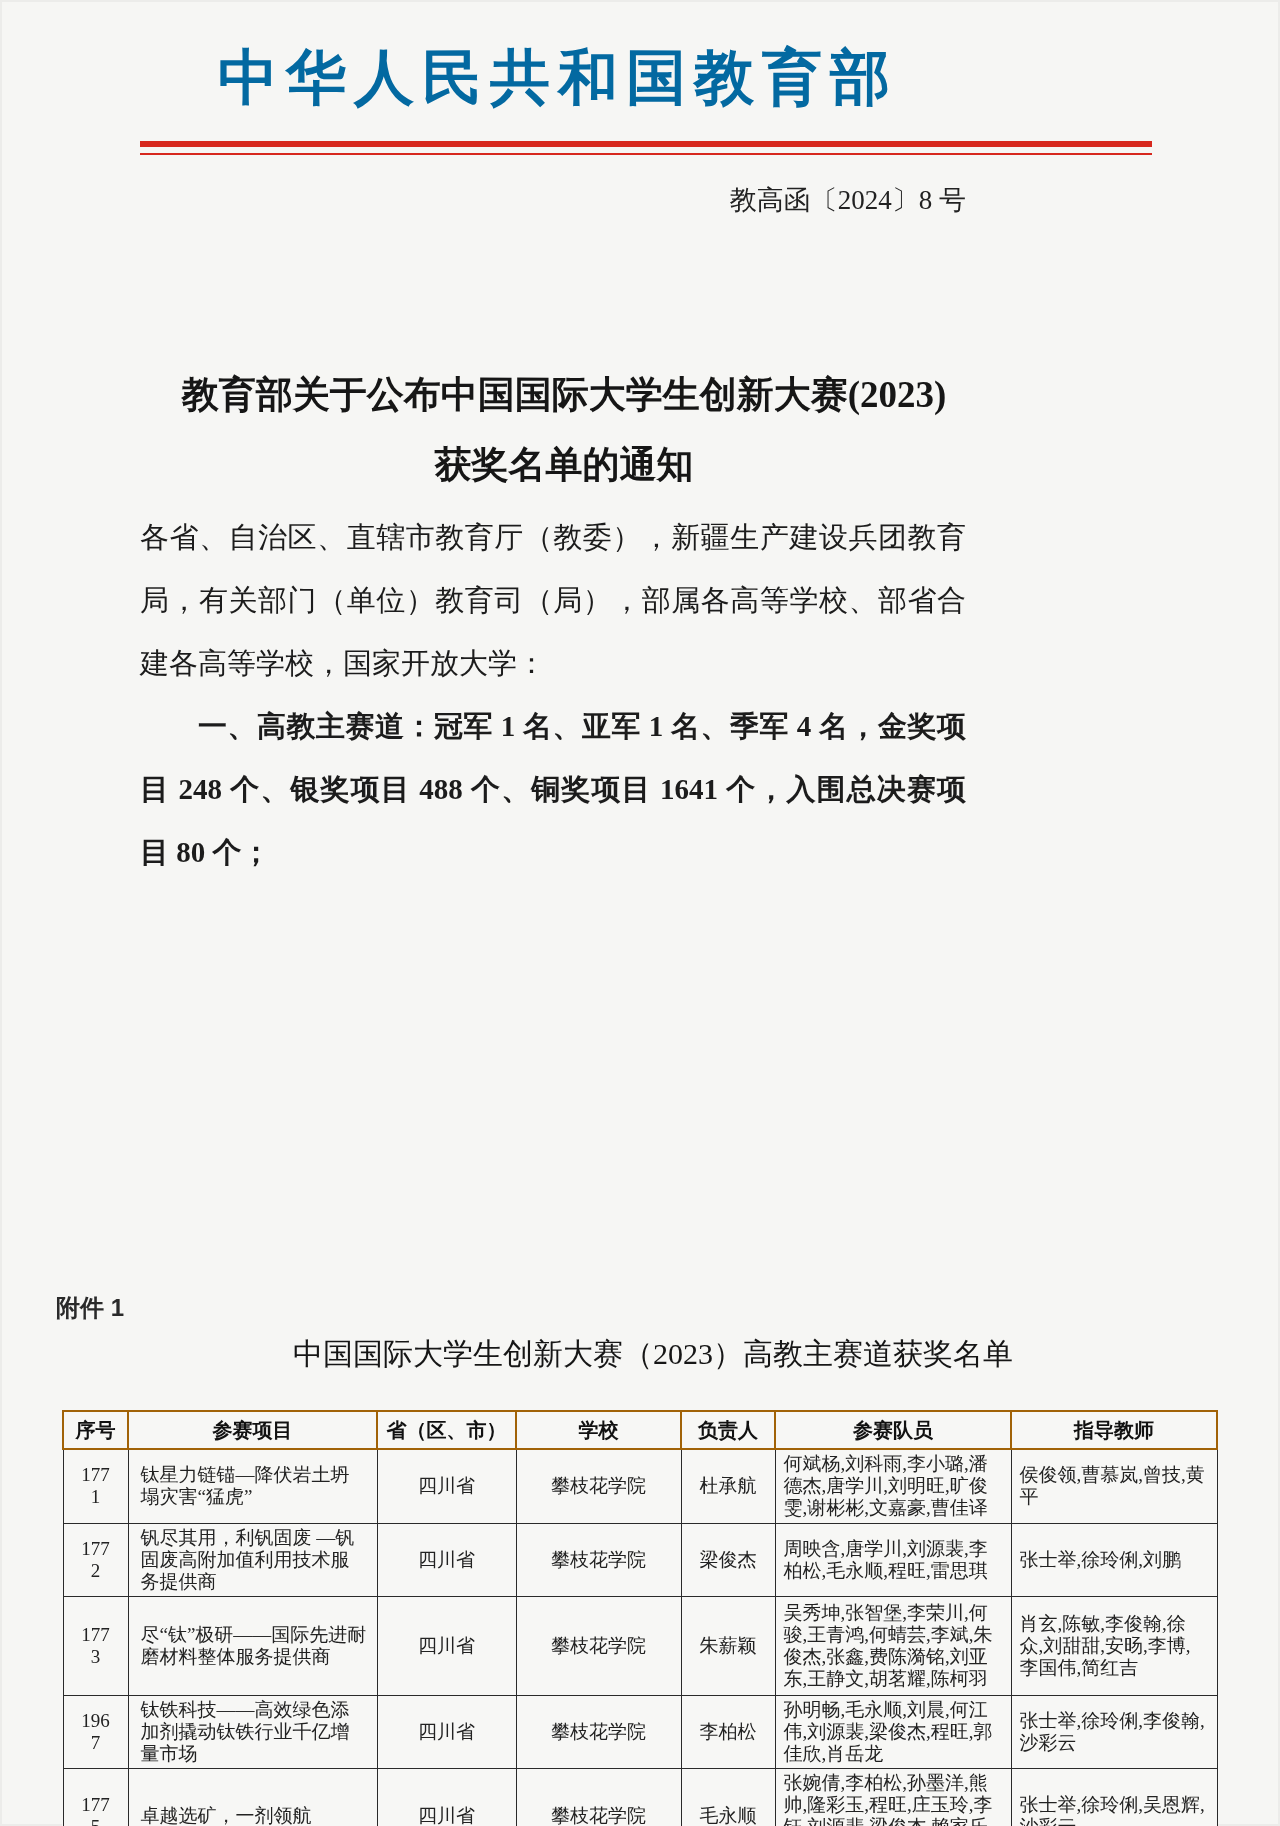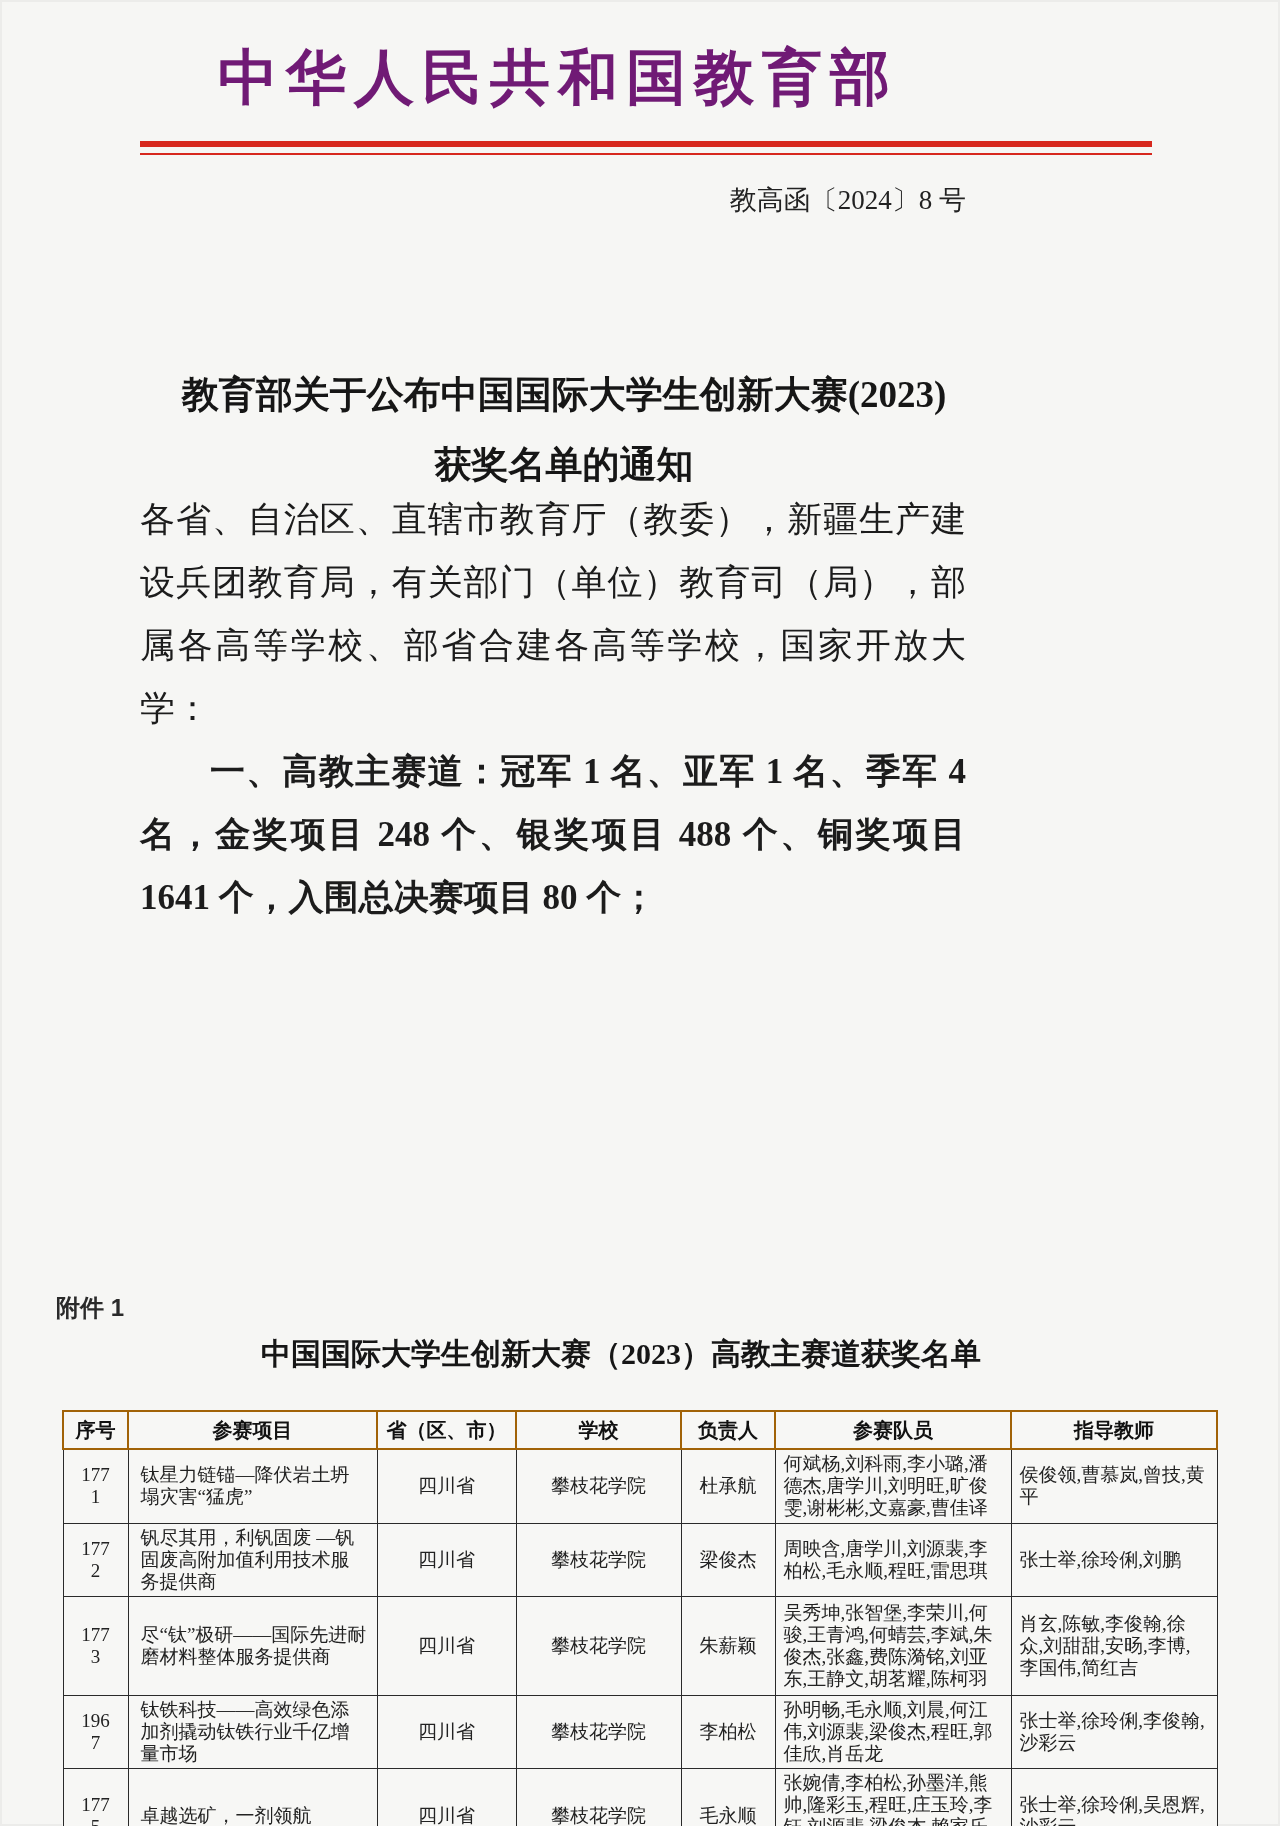--- a/index.html
+++ b/index.html
@@ -10,55 +10,55 @@
     color: #1f1f1f;
     position: relative;
     overflow: hidden;
   }
   .page { position: absolute; inset: 0; box-shadow: inset 0 0 0 2px #ececea; }
 
   .org-name {
     position: absolute; top: 38px; left: 0; width: 1116px;
     text-align: center;
     font-size: 60px; font-weight: bold; letter-spacing: 8px;
-    color: #701a75;
+    color: #0369a1;
     font-family: Liberation Serif, serif;
   }
   .rule-thick { position: absolute; top: 141px; left: 140px; width: 1012px; height: 6px; background: #d7281e; }
   .rule-thin  { position: absolute; top: 153px; left: 140px; width: 1012px; height: 2px; background: #d7281e; }
 
   .doc-number {
     position: absolute; top: 182px; right: 314px; width: 500px;
     text-align: right; font-size: 27px; color: #222;
   }
 
   .doc-title {
     position: absolute; top: 360px; left: 151px; width: 826px;
     text-align: center; font-size: 37px; font-weight: bold;
     line-height: 70px; color: #161616;
   }
 
   .doc-body {
-    position: absolute; top: 488px; left: 140px; width: 826px;
-    font-size: 35px; line-height: 63px; text-align: justify;
+    position: absolute; top: 506px; left: 140px; width: 826px;
+    font-size: 29px; line-height: 63px; text-align: justify;
     color: #1c1c1c;
   }
   .doc-body p { margin: 0; text-indent: 2em; }
   .doc-body p.no-indent { text-indent: 0; }
   .doc-body p.bold { font-weight: bold; }
 
   .attachment-label {
     position: absolute; top: 1292px; left: 56px;
     font-size: 24px; font-weight: bold;
     font-family: Liberation Sans, sans-serif;
     color: #2a2a2a;
   }
   .table-title {
-    position: absolute; top: 1334px; left: 44px; width: 1154px;
-    text-align: center; font-size: 30px; font-weight: bold; color: #161616;
+    position: absolute; top: 1334px; left: 76px; width: 1154px;
+    text-align: center; font-size: 30px; font-weight: normal; color: #161616;
   }
 
   table.award-table {
     position: absolute; top: 1410px; left: 62px; width: 1154px;
     border-collapse: collapse; table-layout: fixed;
     background: #f7f7f5;
   }
   .award-table th {
     border: 2px solid #a16207;
     font-family: "Liberation Sans", "DejaVu Sans", sans-serif;

